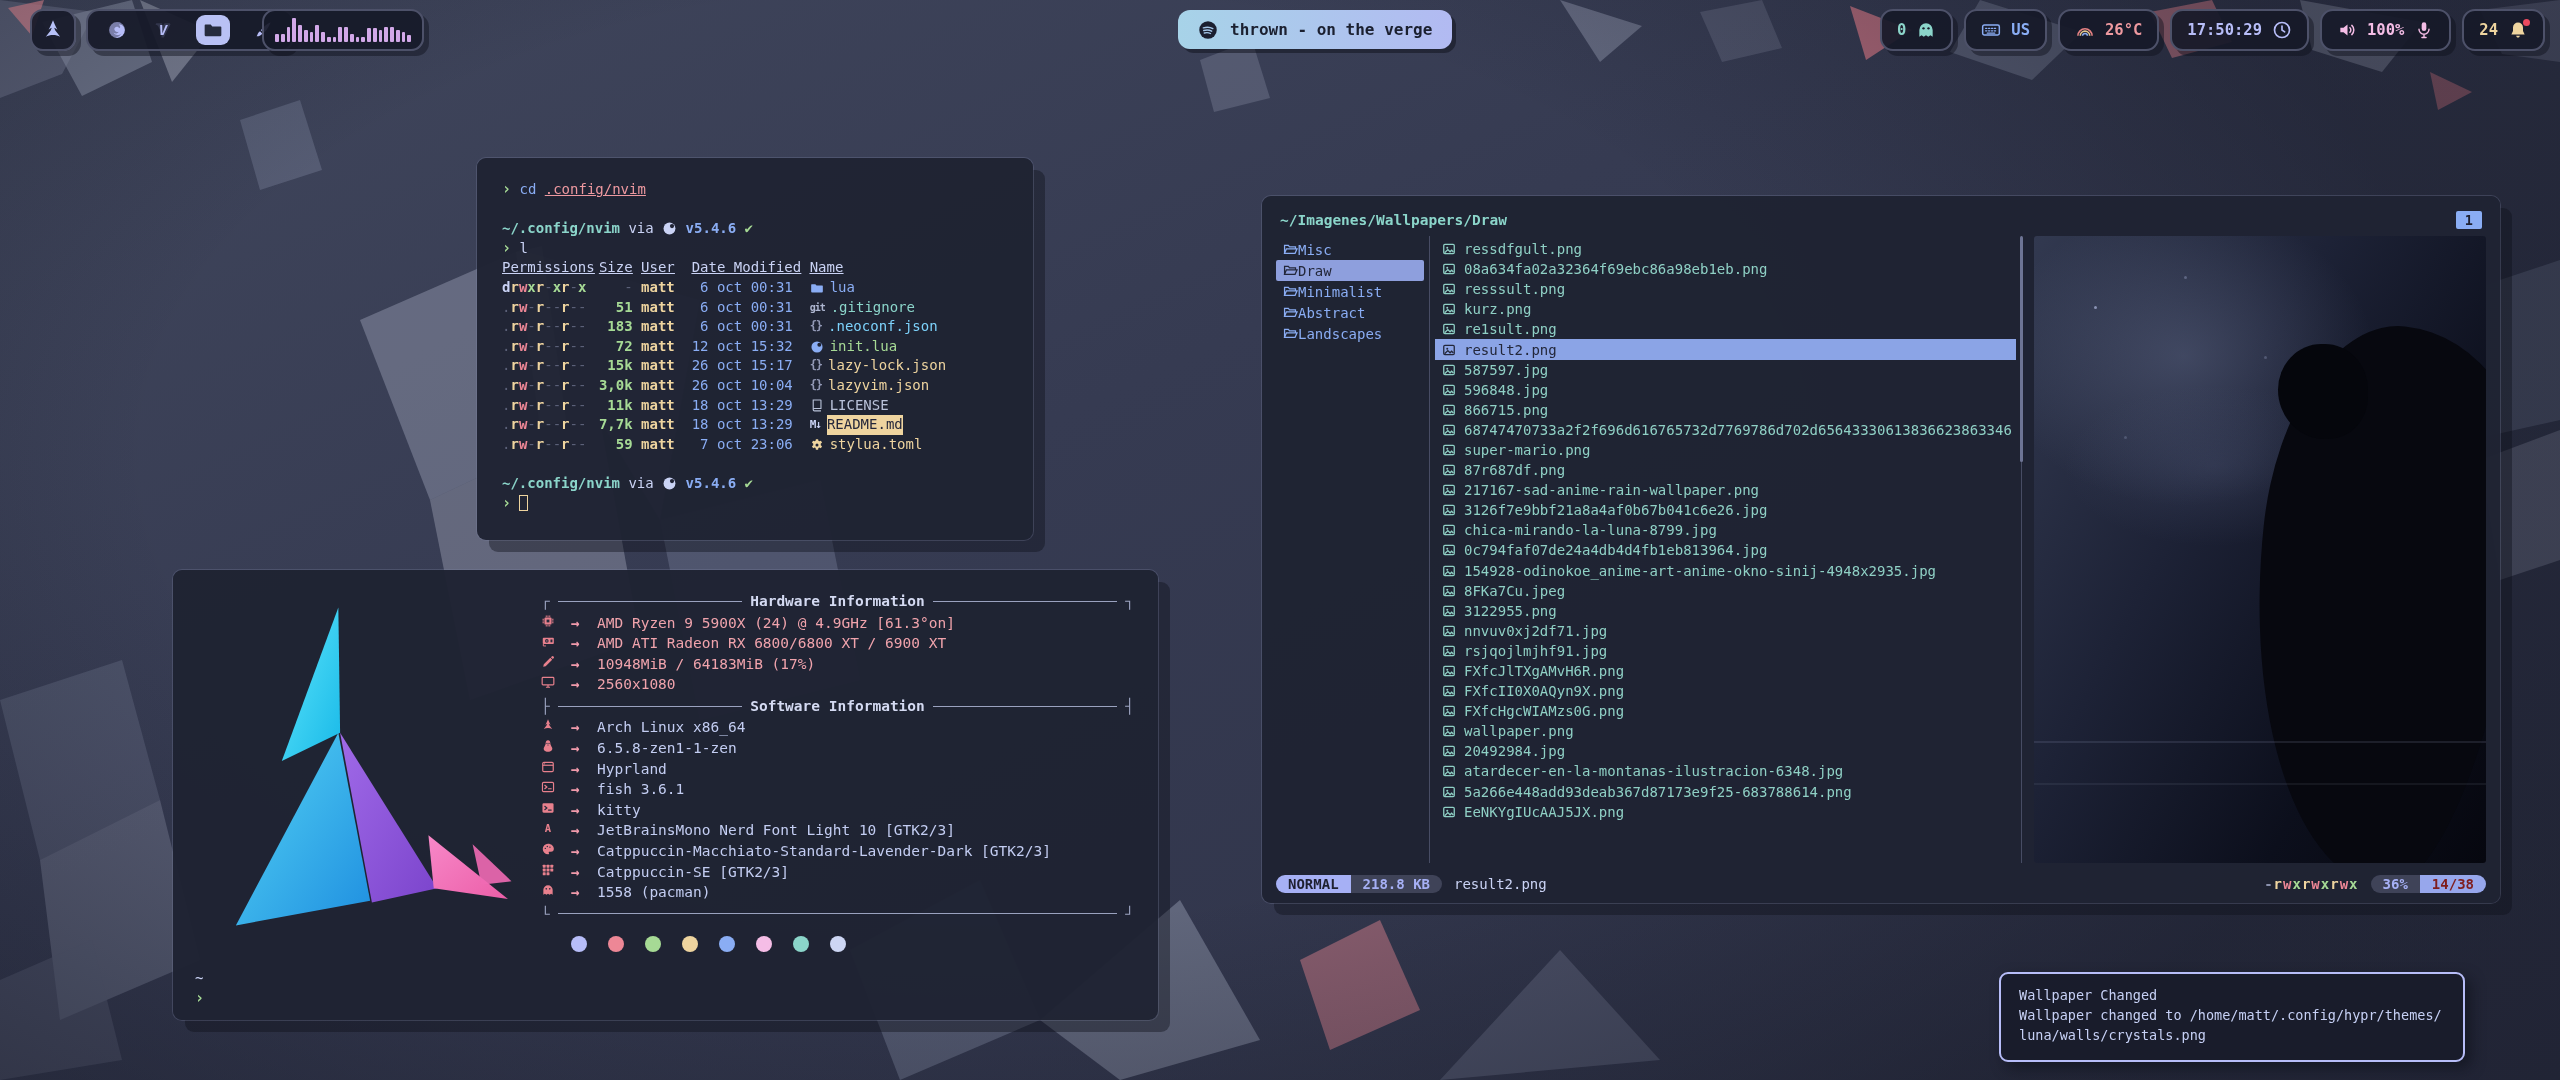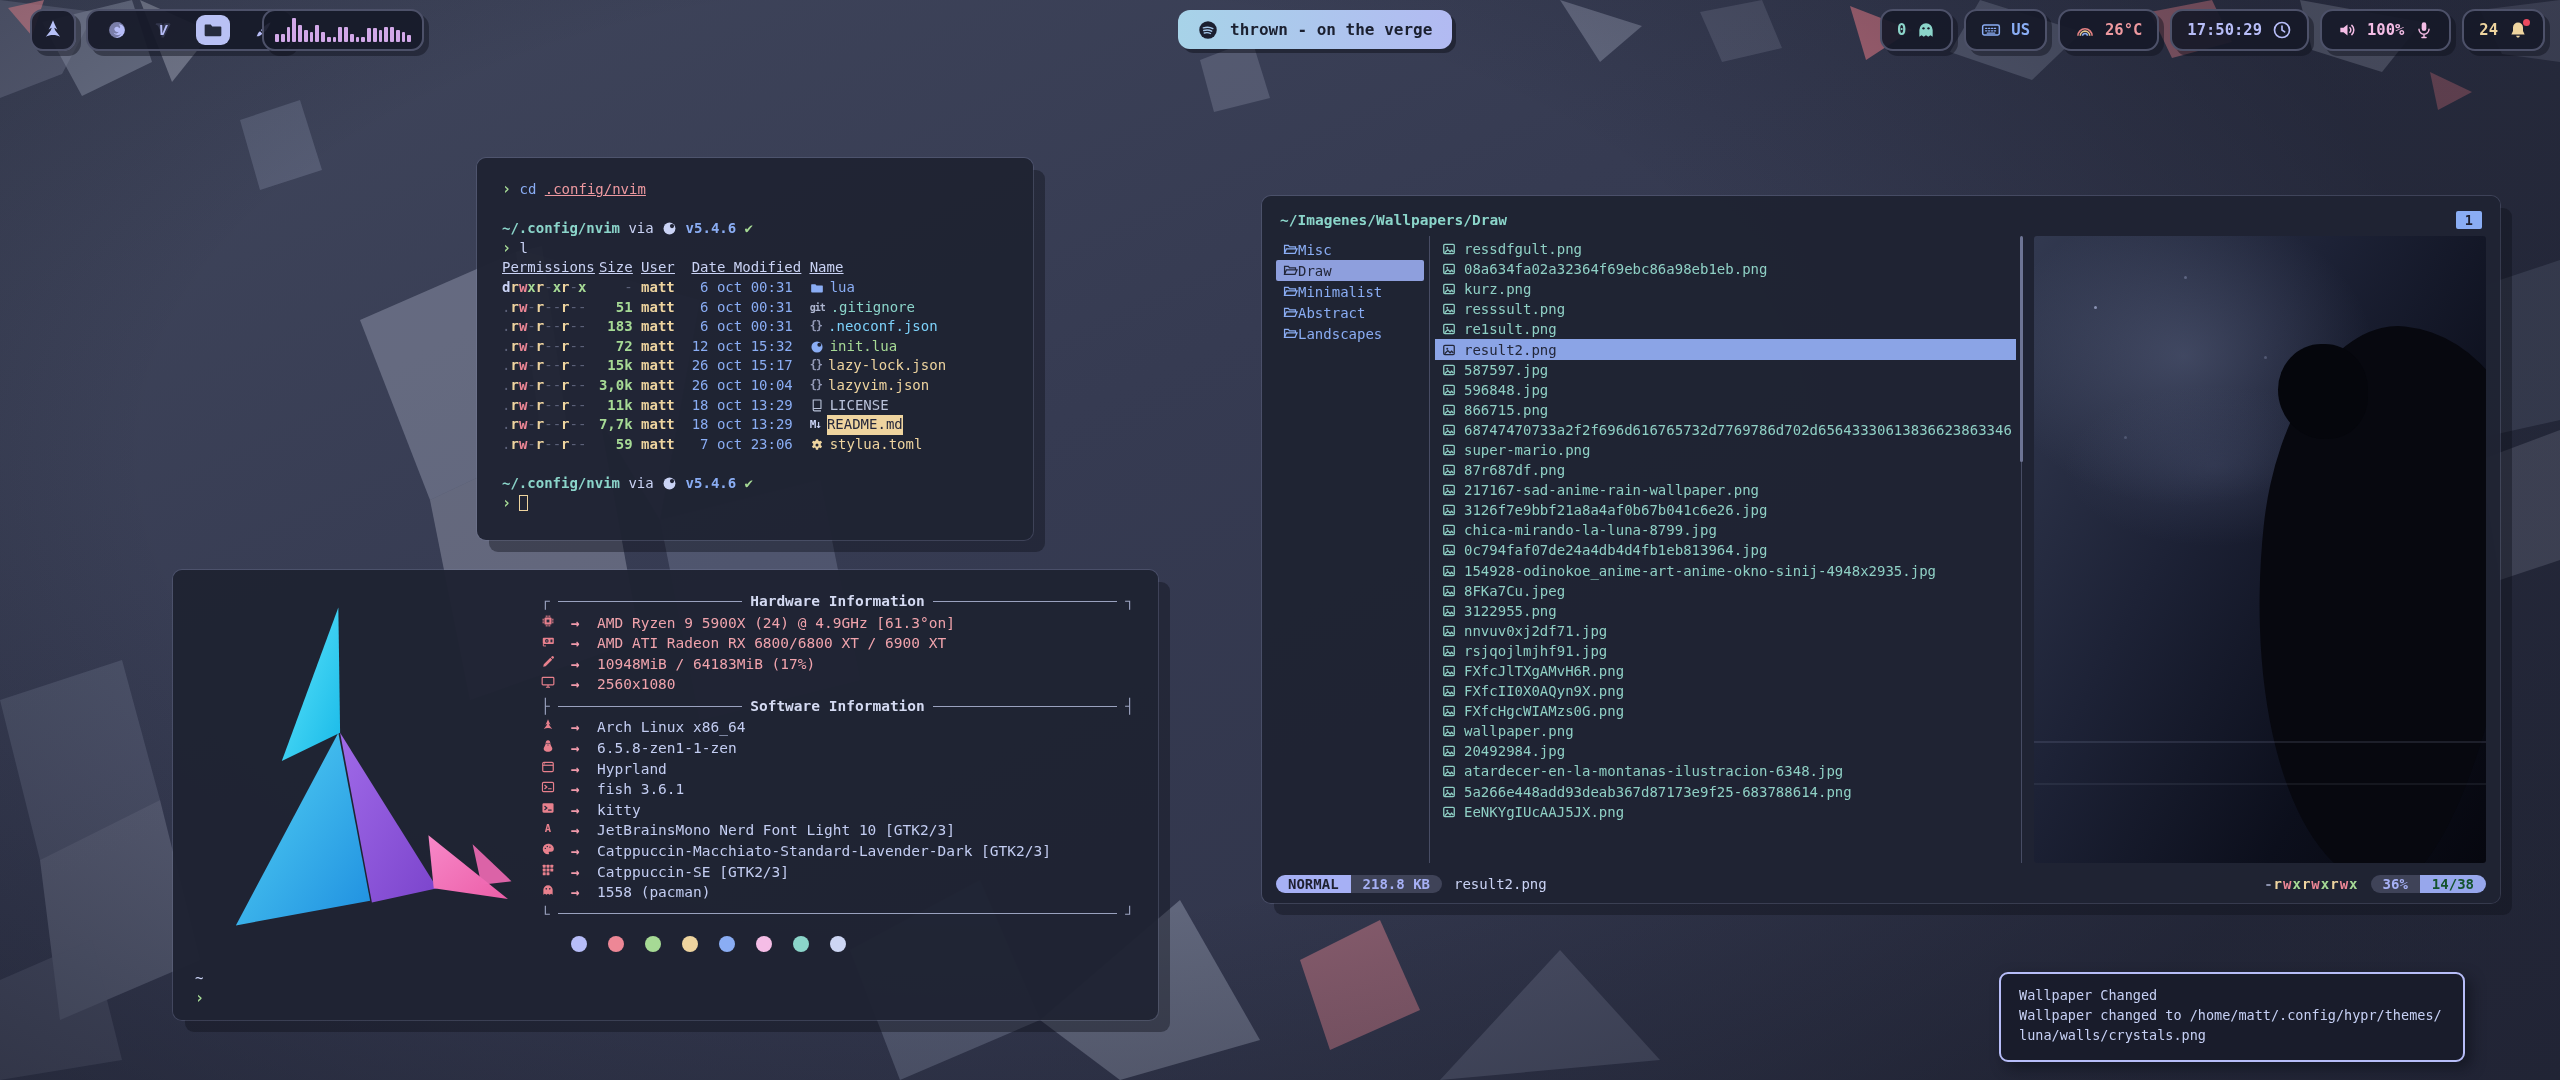--- a/index.html
+++ b/index.html
@@ -110,21 +110,21 @@
 .pv-rail{position:absolute;left:0;right:0;bottom:120px;height:2px;background:rgba(190,200,235,.12)}
 .pv-rail2{position:absolute;left:0;right:0;bottom:78px;height:2px;background:rgba(190,200,235,.08)}
 .pv-star{position:absolute;width:3px;height:3px;border-radius:50%;background:rgba(205,215,255,.55)}
 .fm-status{display:flex;justify-content:space-between;align-items:center;margin-top:9px;height:24px;font-size:14px}
 .fm-status .left,.fm-status .right{display:flex;align-items:center;gap:12px}
 .pill{display:flex;border-radius:9px;overflow:hidden;font-weight:bold}
 .seg{padding:1px 12px}
 .seg.mode{background:#a6b0f5;color:#1e2030}
 .seg.sizev{background:#3f4358;color:#a6b0f5}
 .seg.pct{background:#3f4358;color:#a6b0f5}
-.seg.pos{background:#97a7ec;color:#14532d}
+.seg.pos{background:#97a7ec;color:#7f1d1d}
 .fname{color:#cad3f5}
 .permstr{font-weight:bold;letter-spacing:1px}
 
 
 .notification{position:absolute;left:1999px;top:972px;width:466px;height:90px;
   background:rgba(25,28,43,.97);border:2px solid #b7bdf8;border-radius:9px;
   padding:11px 18px;font-size:13.5px;line-height:20px;color:#c6d0f5;
   box-shadow:6px 6px 14px rgba(10,12,20,.5)}
 .notification .body{word-break:break-all}
 </style>
@@ -548,31 +548,31 @@
             <span>08a634fa02a32364f69ebc86a98eb1eb.png</span>
           </div>
           <div class="file-item ">
             <span class="icon ">
               <svg viewBox="0 0 24 24">
                 <rect x="3" y="4" width="18" height="16" rx="2" fill="none" stroke="currentColor" stroke-width="2.2"></rect>
                 <circle cx="9" cy="10" r="1.7" fill="currentColor"></circle>
                 <path d="M4.5 18.5l5.5-5.5 3.8 3.8 2.7-2.7 3 3" fill="none" stroke="currentColor" stroke-width="2.2"></path>
               </svg>
             </span>
+            <span>resssult.png</span>
+          </div>
+          <div class="file-item ">
+            <span class="icon ">
+              <svg viewBox="0 0 24 24">
+                <rect x="3" y="4" width="18" height="16" rx="2" fill="none" stroke="currentColor" stroke-width="2.2"></rect>
+                <circle cx="9" cy="10" r="1.7" fill="currentColor"></circle>
+                <path d="M4.5 18.5l5.5-5.5 3.8 3.8 2.7-2.7 3 3" fill="none" stroke="currentColor" stroke-width="2.2"></path>
+              </svg>
+            </span>
             <span>kurz.png</span>
-          </div>
-          <div class="file-item ">
-            <span class="icon ">
-              <svg viewBox="0 0 24 24">
-                <rect x="3" y="4" width="18" height="16" rx="2" fill="none" stroke="currentColor" stroke-width="2.2"></rect>
-                <circle cx="9" cy="10" r="1.7" fill="currentColor"></circle>
-                <path d="M4.5 18.5l5.5-5.5 3.8 3.8 2.7-2.7 3 3" fill="none" stroke="currentColor" stroke-width="2.2"></path>
-              </svg>
-            </span>
-            <span>resssult.png</span>
           </div>
           <div class="file-item ">
             <span class="icon ">
               <svg viewBox="0 0 24 24">
                 <rect x="3" y="4" width="18" height="16" rx="2" fill="none" stroke="currentColor" stroke-width="2.2"></rect>
                 <circle cx="9" cy="10" r="1.7" fill="currentColor"></circle>
                 <path d="M4.5 18.5l5.5-5.5 3.8 3.8 2.7-2.7 3 3" fill="none" stroke="currentColor" stroke-width="2.2"></path>
               </svg>
             </span>
             <span>re1sult.png</span>

